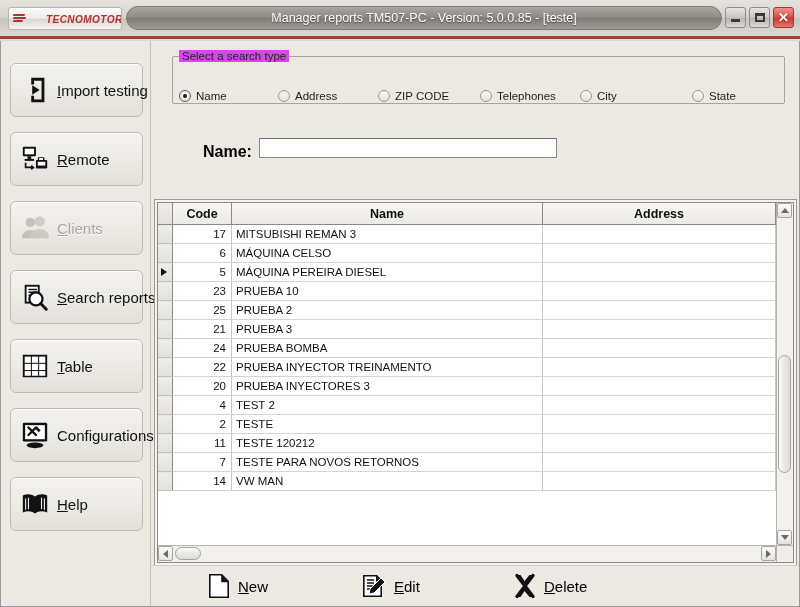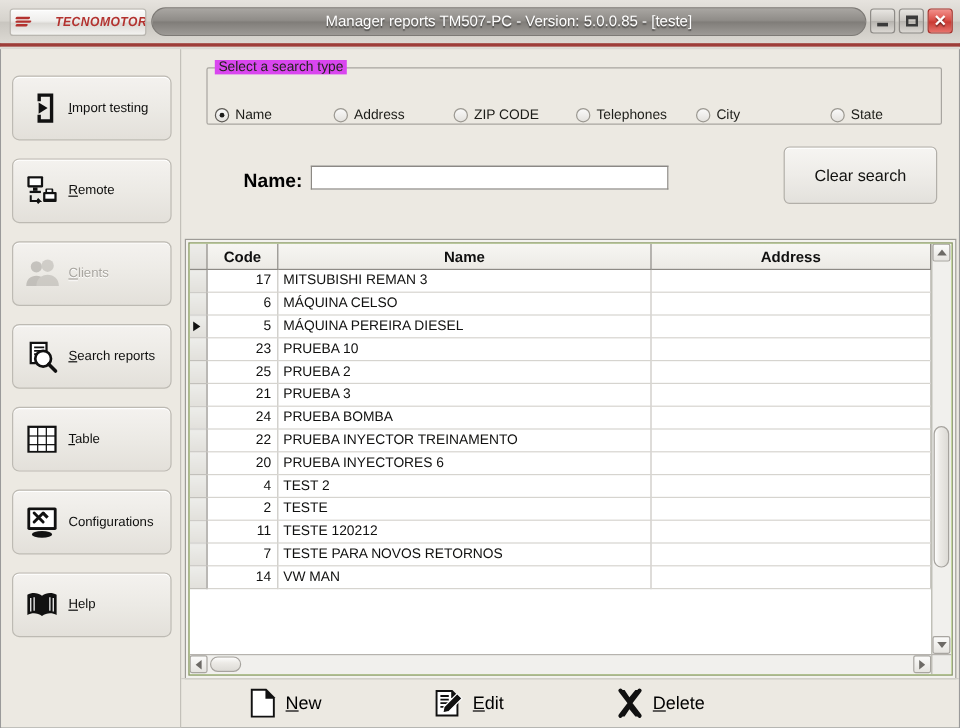--- a/index.html
+++ b/index.html
@@ -186,21 +186,21 @@
     box-shadow: inset 0 1px 0 #ffffff;
     display: flex;
     align-items: center;
     gap: 7px;
     padding-left: 9px;
     box-sizing: border-box;
     cursor: pointer;
   }
   .side-btn.disabled { cursor: default; }
   .side-btn .lbl {
-    font-size: 11px;
+    font-size: 15px;
     color: #10100f;
     white-space: nowrap;
   }
   .side-btn.disabled .lbl { color: #a9a6a0; text-shadow: 0 1px 0 #ffffff; }
   .side-btn .lbl u { text-decoration: underline; }
   .ico { width: 30px; height: 30px; flex: 0 0 auto; display:block; }
   .side-btn.disabled .ico { opacity: 0.42; }
 
   
   .content {
@@ -307,21 +307,21 @@
     height: 367px;
     background: #f3f2ee;
     border: 1px solid #9e9b96;
     box-sizing: border-box;
     padding: 2px;
   }
   .grid-inner {
     position: relative;
     width: 100%;
     height: 100%;
-    background: #bef264;
+    background: #c4b5fd;
     border: 1px solid #8d8a85;
     box-sizing: border-box;
     overflow: hidden;
   }
   .grid-scrollport {
     position: absolute;
     left: 0; top: 0;
     right: 17px;
     bottom: 17px;
     overflow: hidden;
@@ -630,21 +630,20 @@
         <span class="dot"></span>
         <span class="rl">City</span>
       </div>
       <div class="radio" style="left:530px;padding-left:11px;">
         <span class="dot"></span>
         <span class="rl">State</span>
       </div>
 
       <div class="name-label" style="left:52px; top:102px;">Name:</div>
       <input class="name-input" type="text" value="" placeholder="" style="">
-      <div class="clear-btn">Clear search</div>
 
       <div class="grid-wrap">
         <div class="grid-inner">
           <div class="grid-scrollport">
             <table class="grid">
               <thead>
                 <tr>
                   <th class="ind"></th>
                   <th class="code">Code</th>
                   <th class="name">Name</th>
@@ -698,21 +697,21 @@
                   </tr>
                   <tr>
                     <td class="ind"></td>
                     <td class="code">22</td>
                     <td class="name">PRUEBA INYECTOR TREINAMENTO</td>
                     <td class="addr"></td>
                   </tr>
                   <tr>
                     <td class="ind"></td>
                     <td class="code">20</td>
-                    <td class="name">PRUEBA INYECTORES 6</td>
+                    <td class="name">PRUEBA INYECTORES 3</td>
                     <td class="addr"></td>
                   </tr>
                   <tr>
                     <td class="ind"></td>
                     <td class="code">4</td>
                     <td class="name">TEST 2</td>
                     <td class="addr"></td>
                   </tr>
                   <tr>
                     <td class="ind"></td>

